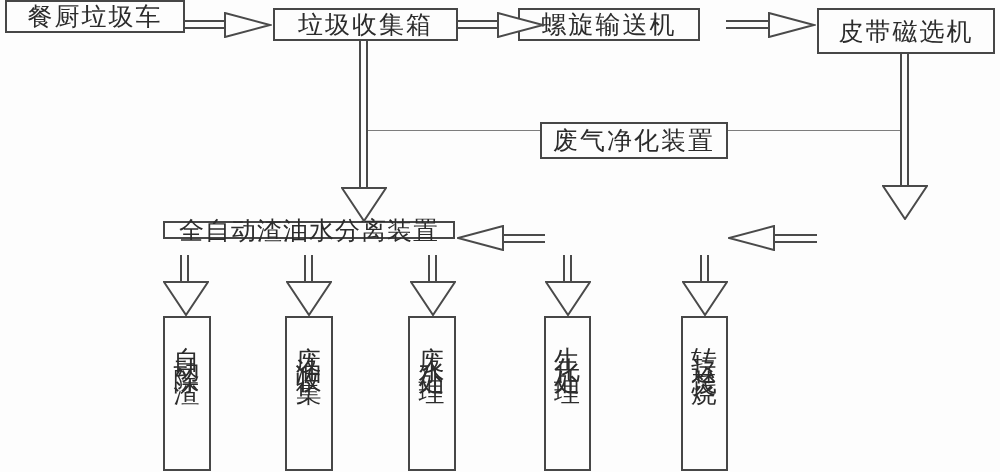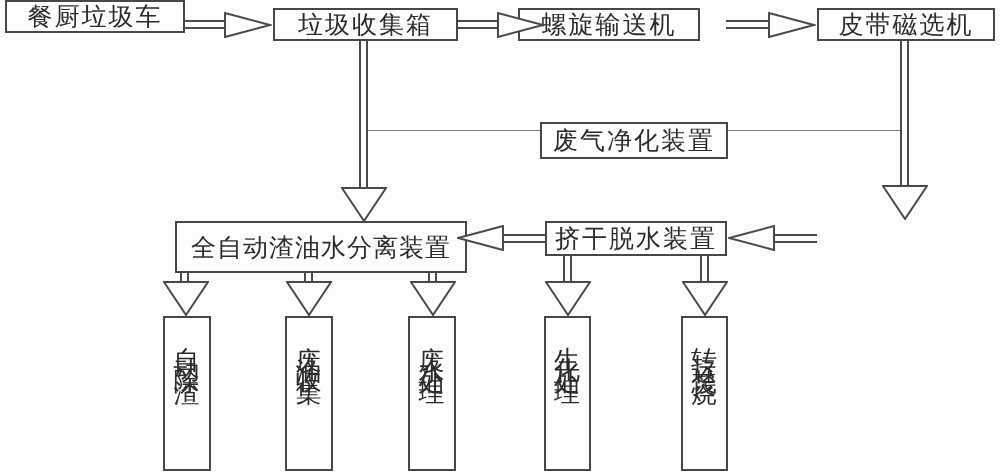--- a/index.html
+++ b/index.html
@@ -94,21 +94,21 @@
   </div>
 
   <div class="box" style="left:273px; top:8px; width:185px; height:33px">
     <span class="lbl">垃圾收集箱</span>
   </div>
 
   <div class="box" style="left:518px; top:8px; width:182px; height:33px">
     <span class="lbl">螺旋输送机</span>
   </div>
 
-  <div class="box" style="left:817px; top:8px; width:178px; height:33px">
+  <div class="box" style="left:817px; top:8px; width:178px; height:46px">
     <span class="lbl">皮带磁选机</span>
   </div>
 
   <div class="hshaft" style="left:184px; top:20px; width:41px"></div>
   <svg class="tri" style="left:224px; top:12px" width="48" height="26" viewBox="0 0 48 26">
     <polygon points="1,1 1,25 46,13"></polygon>
   </svg>
 
   <div class="hshaft" style="left:457px; top:20px; width:41px"></div>
   <svg class="tri" style="left:497px; top:12px" width="48" height="26" viewBox="0 0 48 26">
@@ -130,27 +130,24 @@
     <polygon points="1,1 45,1 23,34"></polygon>
   </svg>
 
   <div class="thinline" style="left:366px; top:130px; width:176px"></div>
   <div class="thinline" style="left:727px; top:130px; width:175px"></div>
 
   <div class="box" style="left:540px; top:122px; width:188px; height:37px">
     <span class="lbl">废气净化装置</span>
   </div>
 
-  <div class="box wide" style="left:175px; top:221px; width:292px; height:52px">
+  <div class="box wide" style="left:163px; top:221px; width:292px; height:18px">
     <span class="lbl">全自动渣油水分离装置</span>
   </div>
 
-  <div class="box" style="left:545px; top:221px; width:182px; height:35px">
-    <span class="lbl">挤干脱水装置</span>
-  </div>
 
 
   <svg class="tri" style="left:457px; top:225px" width="48" height="26" viewBox="0 0 48 26">
     <polygon points="46,1 46,25 1,13"></polygon>
   </svg>
   <div class="hshaft" style="left:503px; top:234px; width:42px"></div>
 
   <svg class="tri" style="left:728px; top:225px" width="48" height="26" viewBox="0 0 48 26">
     <polygon points="46,1 46,25 1,13"></polygon>
   </svg>

